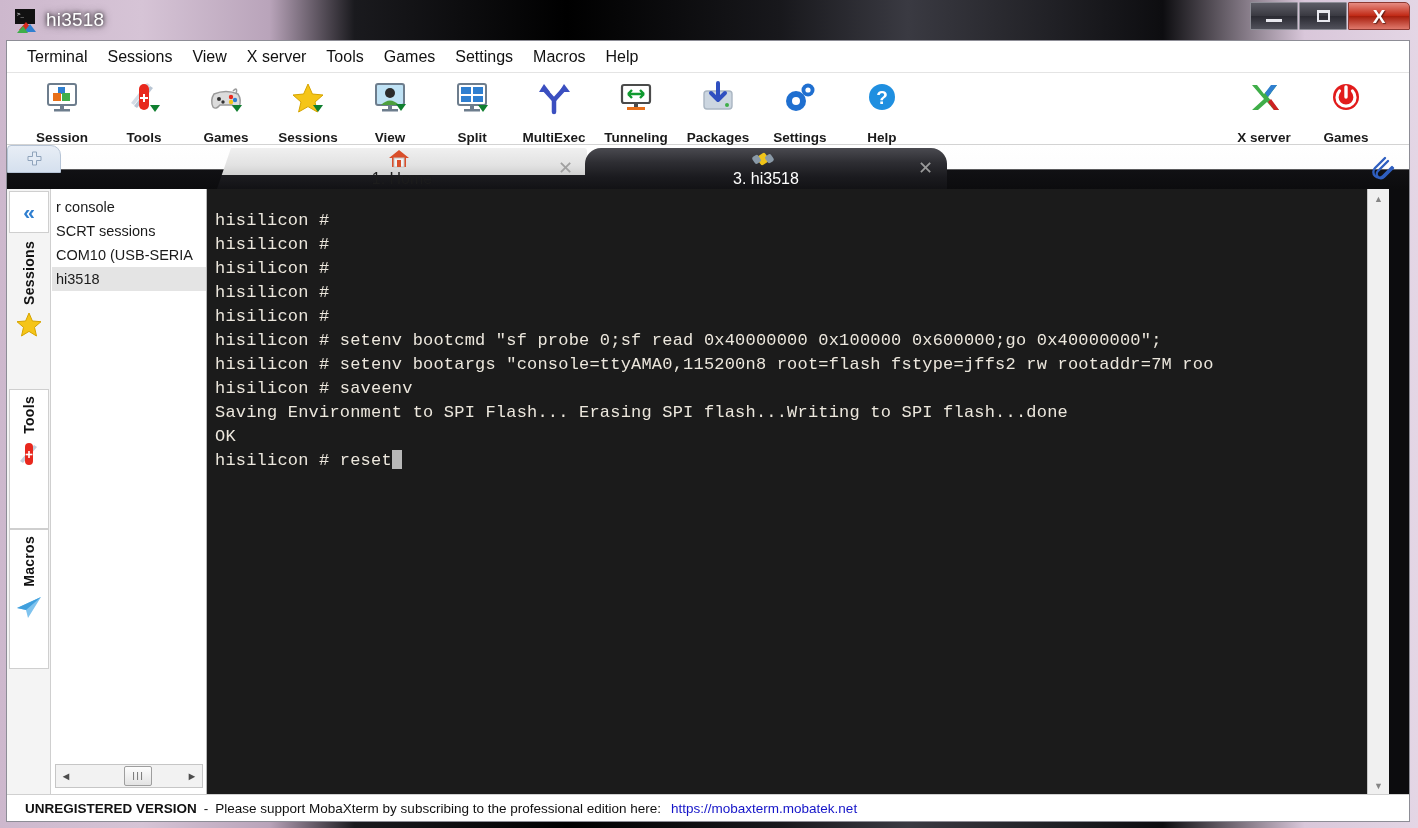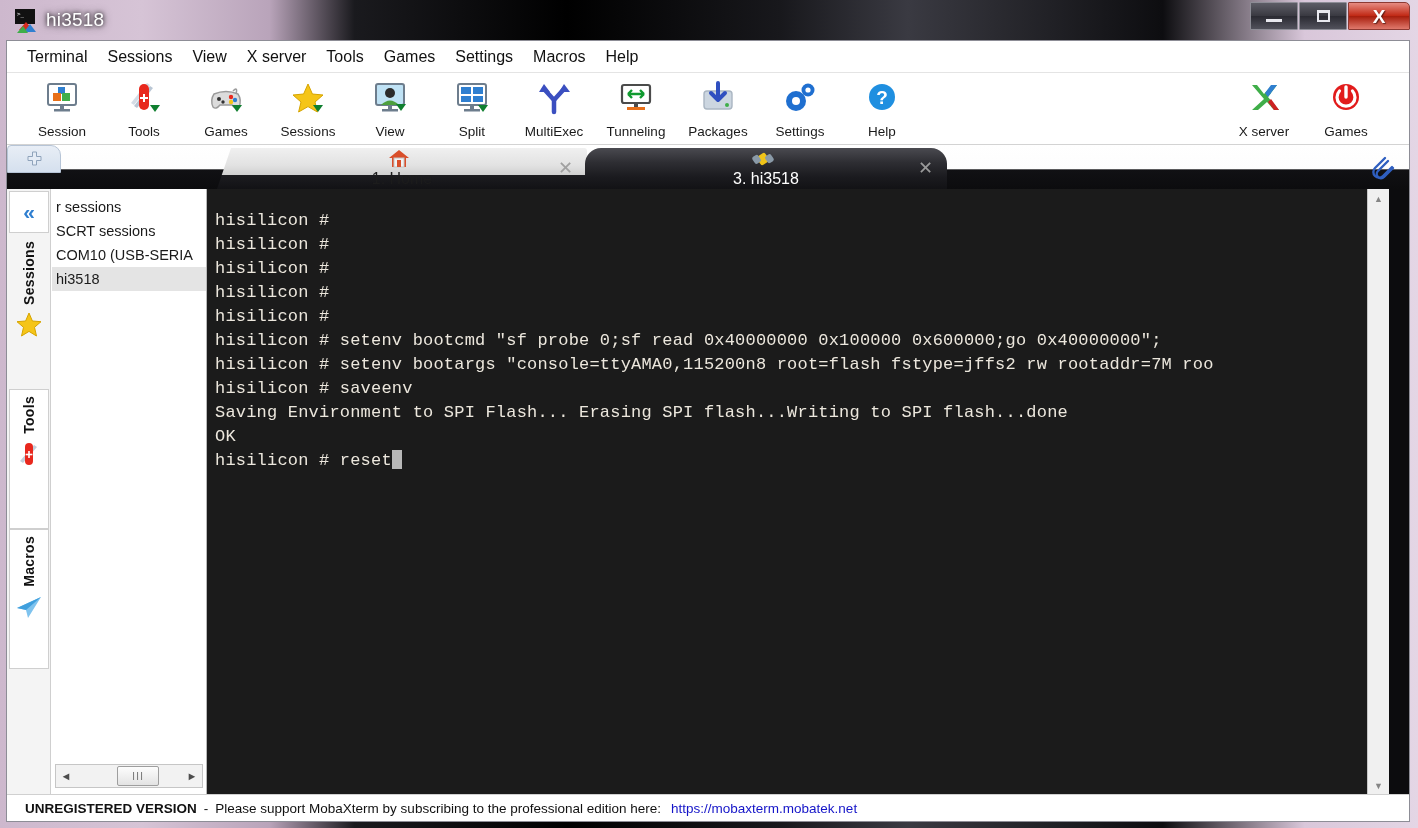--- a/index.html
+++ b/index.html
@@ -74,21 +74,21 @@
     position: relative;
     border-bottom: 1px solid #d3d3d3;
   }
   #toolbar-left { position: absolute; left: 14px; top: 2px; display: flex; }
   #toolbar-right { position: absolute; right: 22px; top: 2px; display: flex; }
   .tb-btn {
     width: 82px; display: flex; flex-direction: column; align-items: center;
     padding-top: 3px; cursor: default;
   }
   .tb-ico { height: 40px; width: 40px; position: relative; }
-  .tb-lbl { font-size: 13.5px; color: #1a1a1a; margin-top: 6px; white-space: nowrap; }
+  .tb-lbl { font-size: 13.5px; color: #1a1a1a; margin-top: 12px; white-space: nowrap; font-weight: bold; }
 
   
   #tabrow {
     height: 44px; position: relative;
     background: linear-gradient(to bottom, #ffffff 0%, #fdfdfd 55%, #111114 56%, #0c0c0e 100%);
   }
   #quickconnect {
     position: absolute; left: 18px; top: 4px; width: 180px; height: 48px;
     border: 1px solid #bdbdbd; background: #fff; border-radius: 3px;
     display: flex; align-items: center; padding-left: 12px;
@@ -169,21 +169,21 @@
     font-size: 14.5px; color: #1a1a1a; padding-left: 4px; white-space: nowrap;
   }
   .tree-row.selected { background: #e4e4e4; }
   #tree-hscroll {
     position: absolute; left: 48px; bottom: 8px; width: 148px; height: 24px;
     background: #f2f2f2; border: 1px solid #c6c6c6;
     display: flex; align-items: center; justify-content: space-between;
   }
   .hs-arrow { width: 20px; text-align: center; color: #4d4d4d; font-size: 11px; }
   .hs-thumb {
-    width: 42px; height: 20px; margin-left: 18px;
+    width: 28px; height: 20px; margin-left: 18px;
     background: linear-gradient(to bottom, #fdfdfd, #e3e3e3);
     border: 1px solid #9e9e9e; border-radius: 2px;
     display: flex; align-items: center; justify-content: center;
     font-size: 11px; color: #7d7d7d; letter-spacing: 1px;
   }
 
   
   #terminal {
     position: absolute; left: 200px; top: 0;
     width: 1182px; height: 607px; background: #1b1b1b;
@@ -469,21 +469,21 @@
           <div class="vtab" style="top:340px; height:140px;">
             <span class="vtab-text">Macros</span>
             <svg class="vtab-ico" viewBox="0 0 30 30">
               <polygon points="3,16 27,5 14,26 12,18" fill="#7fc3ee"></polygon>
               <polygon points="3,16 27,5 12,18" fill="#3f9fdd"></polygon>
             </svg>
           </div>
         </div>
 
         <div id="tree">
-          <div class="tree-row">r sessions</div>
+          <div class="tree-row">r console</div>
           <div class="tree-row">SCRT sessions</div>
           <div class="tree-row">COM10  (USB-SERIA</div>
           <div class="tree-row selected">hi3518</div>
         </div>
 
         <div id="tree-hscroll">
           <span class="hs-arrow">◄</span>
           <span class="hs-thumb">III</span>
           <span class="hs-arrow">►</span>
         </div>

